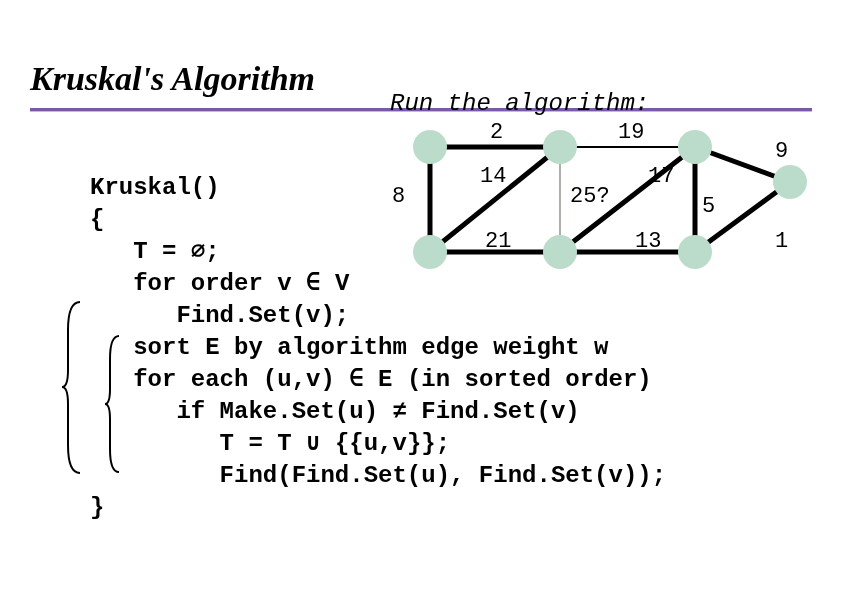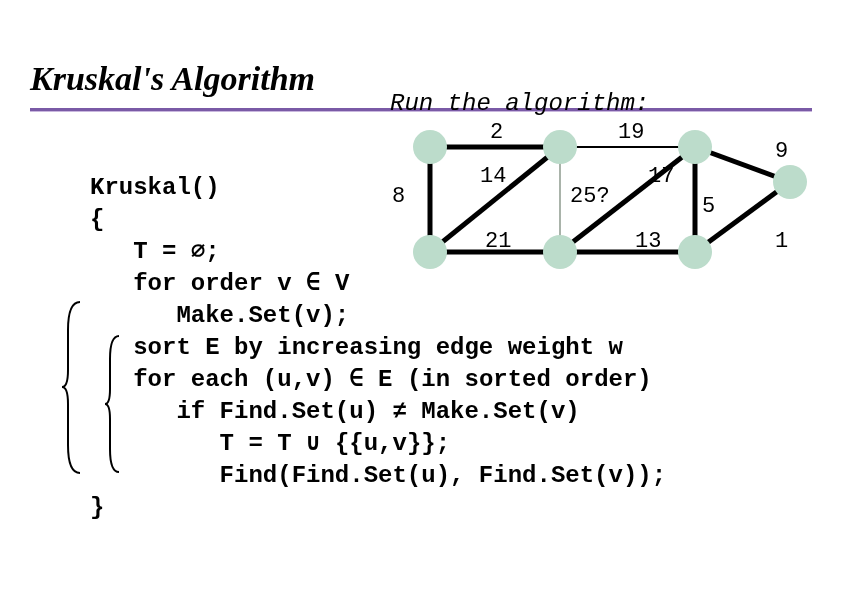--- a/index.html
+++ b/index.html
@@ -94,24 +94,24 @@
 
 <div class="slide">
   <div class="title">Kruskal's Algorithm</div>
   <div class="title-rule"></div>
 
   <div class="code">
 <span class="bold">Kruskal()</span>
 <span class="bold">{</span>
 <span class="bold">   T = ∅;</span>
 <span class="bold">   for order v ∈ V</span>
-<span class="bold">      Make.Set(v);</span>
-<span class="bold">   sort E by increasing edge weight w</span>
+<span class="bold">      Find.Set(v);</span>
+<span class="bold">   sort E by algorithm edge weight w</span>
 <span class="bold">   for each (u,v) ∈ E (in sorted order)</span>
-<span class="bold">      if Find.Set(u) ≠ Make.Set(v)</span>
+<span class="bold">      if Make.Set(u) ≠ Find.Set(v)</span>
 <span class="bold">         T = T ∪ {{u,v}};</span>
 <span class="bold">         Find(Find.Set(u), Find.Set(v));</span>
 <span class="bold">}</span></div>
 
   <svg class="brace" style="left:60px; top:300px;" width="26" height="175" viewBox="0 0 26 175">
     <path d="M20 2 Q8 2 8 30 L8 70 Q8 87 2 87 Q8 87 8 104 L8 145 Q8 173 20 173" stroke="#000" stroke-width="2" fill="none"></path>
   </svg>
   <svg class="brace" style="left:103px; top:334px;" width="20" height="140" viewBox="0 0 20 140">
     <path d="M16 2 Q7 2 7 25 L7 55 Q7 70 2 70 Q7 70 7 85 L7 115 Q7 138 16 138" stroke="#000" stroke-width="2" fill="none"></path>
   </svg>

